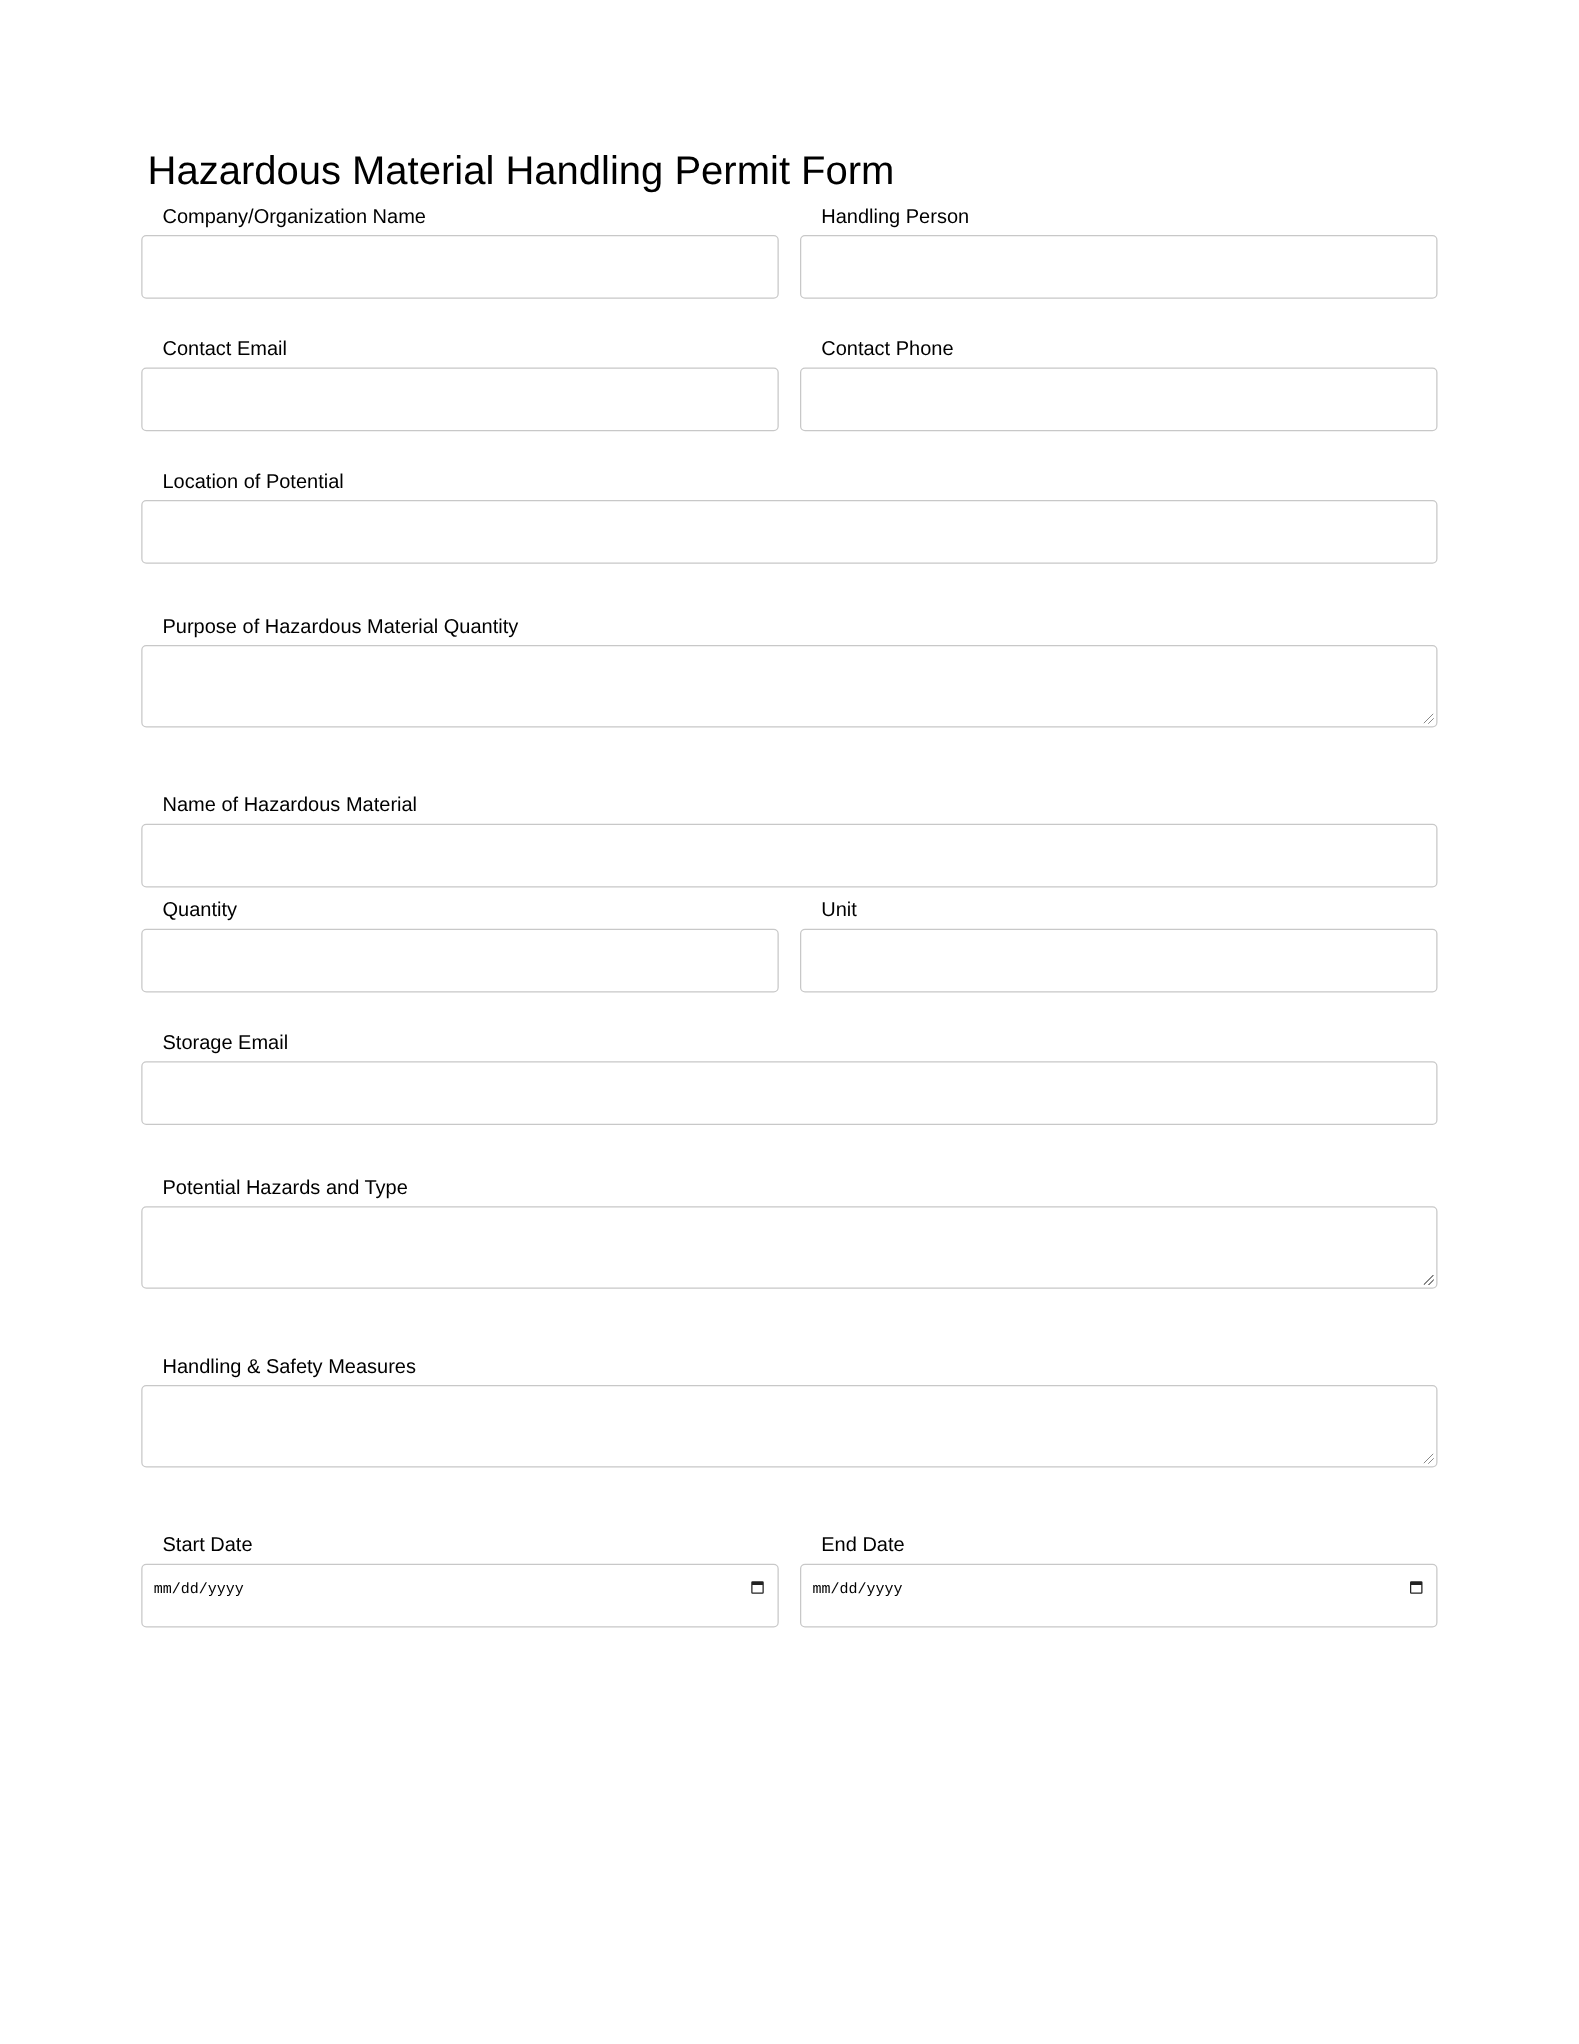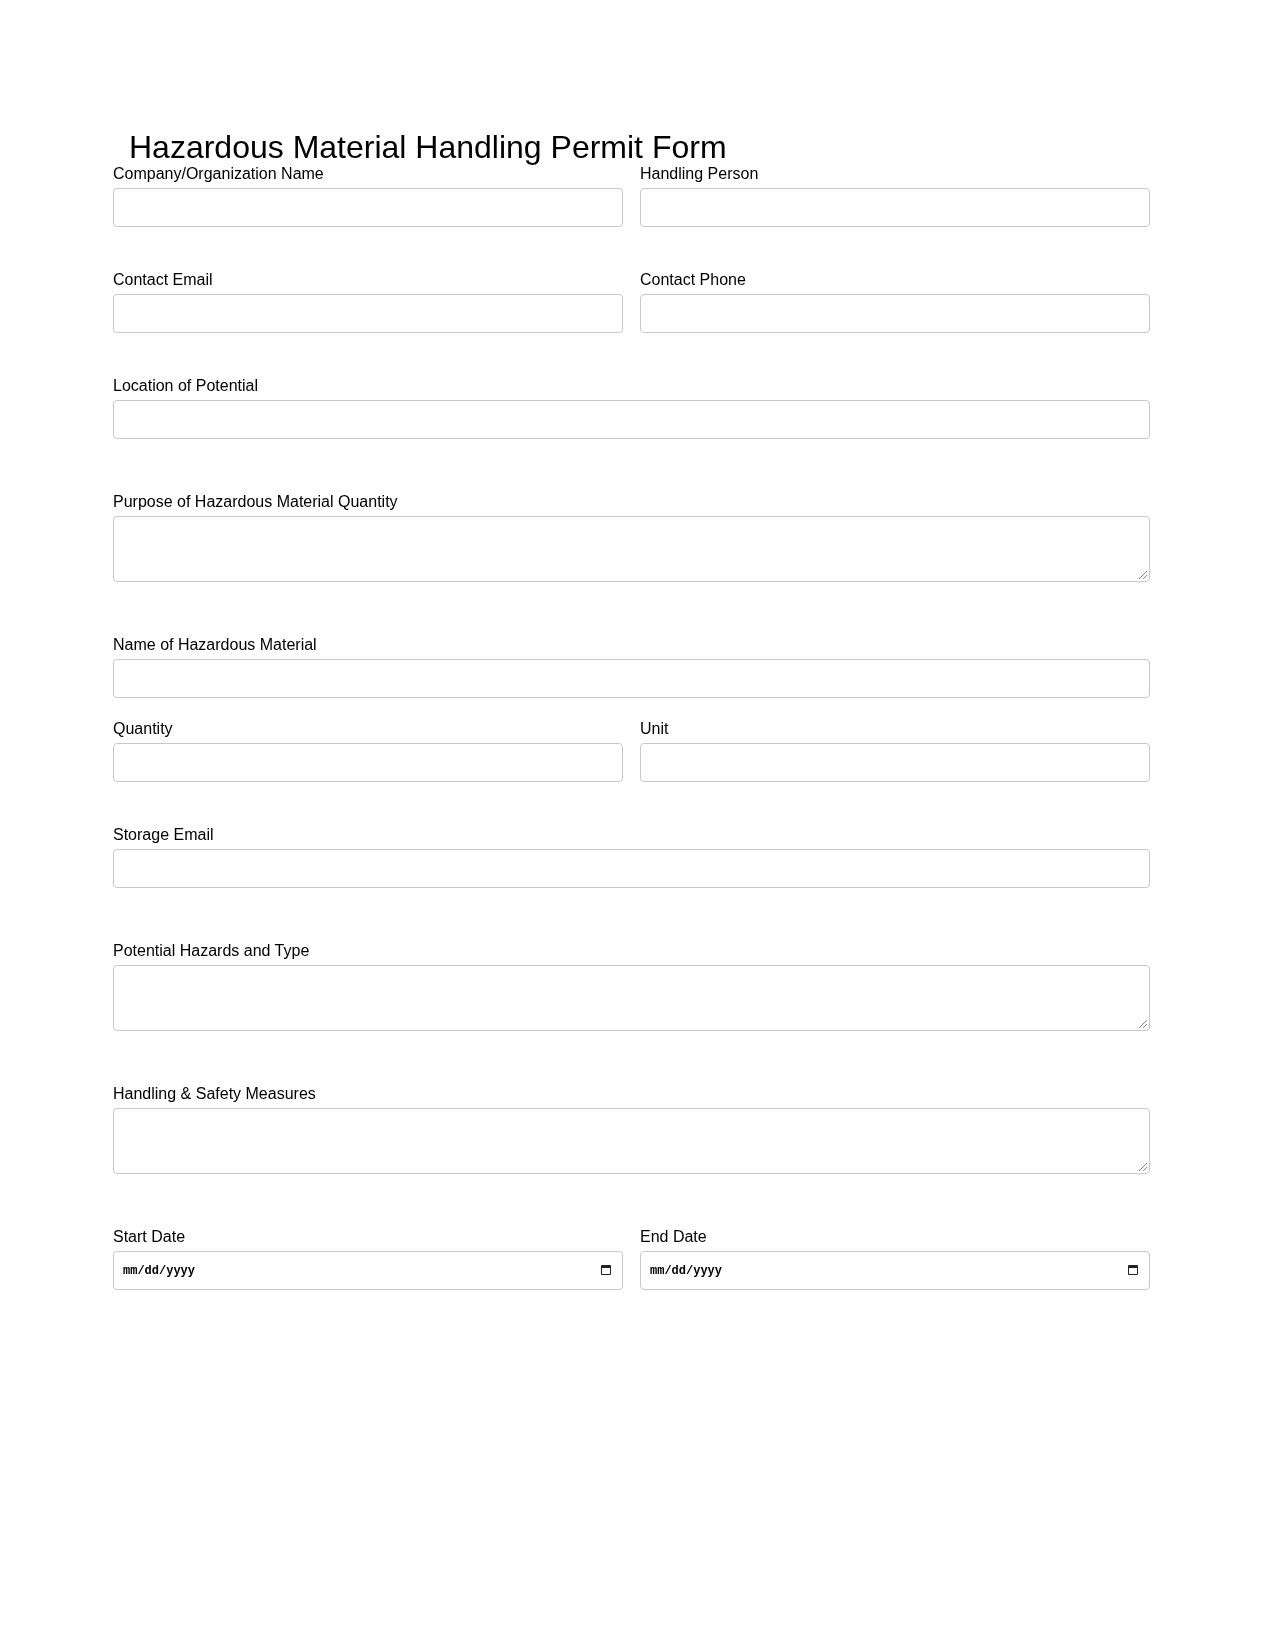--- a/index.html
+++ b/index.html
@@ -1,22 +1,22 @@
 <!DOCTYPE html>
 <html><head>
 <meta charset="utf-8">
 <style>
   html, body { margin: 0; padding: 0; background: #fff; }
   body { width: 1263px; height: 1635px; position: relative; font-family: "Liberation Sans", sans-serif; color: #000; }
   .form { position: absolute; left: 113px; top: 0; width: 1037px; }
-  h1 { position: absolute; left: 0; top: 112px; margin: 16px; font-size: 32px; font-weight: normal; line-height: 38px; white-space: nowrap; }
+  h1 { position: absolute; left: 0; top: 112px; margin: 5px; font-size: 32px; font-weight: normal; line-height: 38px; white-space: nowrap; }
   .field { position: absolute; }
-  .field label { position: absolute; left: 0; font-size: 16px; line-height: 18px; white-space: nowrap; }
+  .field label { position: absolute; left: 17px; font-size: 16px; line-height: 18px; white-space: nowrap; }
   .ctl { position: absolute; left: 0; box-sizing: border-box; border: 1px solid #c8c8c8; border-radius: 4px; background: #fff; width: 100%; }
-  .inp { height: 39px; font-weight: bold; }
+  .inp { height: 51px; }
   .ta { height: 66px; }
   .grip { position: absolute; right: 2px; bottom: 2px; width: 8px; height: 8px;
     background: linear-gradient(135deg, transparent 45%, #888 45%, #888 52%, transparent 52%, transparent 70%, #888 70%, #888 77%, transparent 77%); }
   .date-text { position: absolute; left: 9px; top: 12px; font-family: "Liberation Mono", monospace; font-size: 12px; line-height: 14px; color: #000; }
   .cal { position: absolute; right: 11px; top: 13px; width: 10px; height: 10px; box-sizing: border-box; border: 1.5px solid #222; border-top-width: 3px; border-radius: 1px; }
   .half-l { left: 0; width: 510px; }
   .half-r { left: 527px; width: 510px; }
   .full { left: 0; width: 1037px; }
 </style>
 </head>

